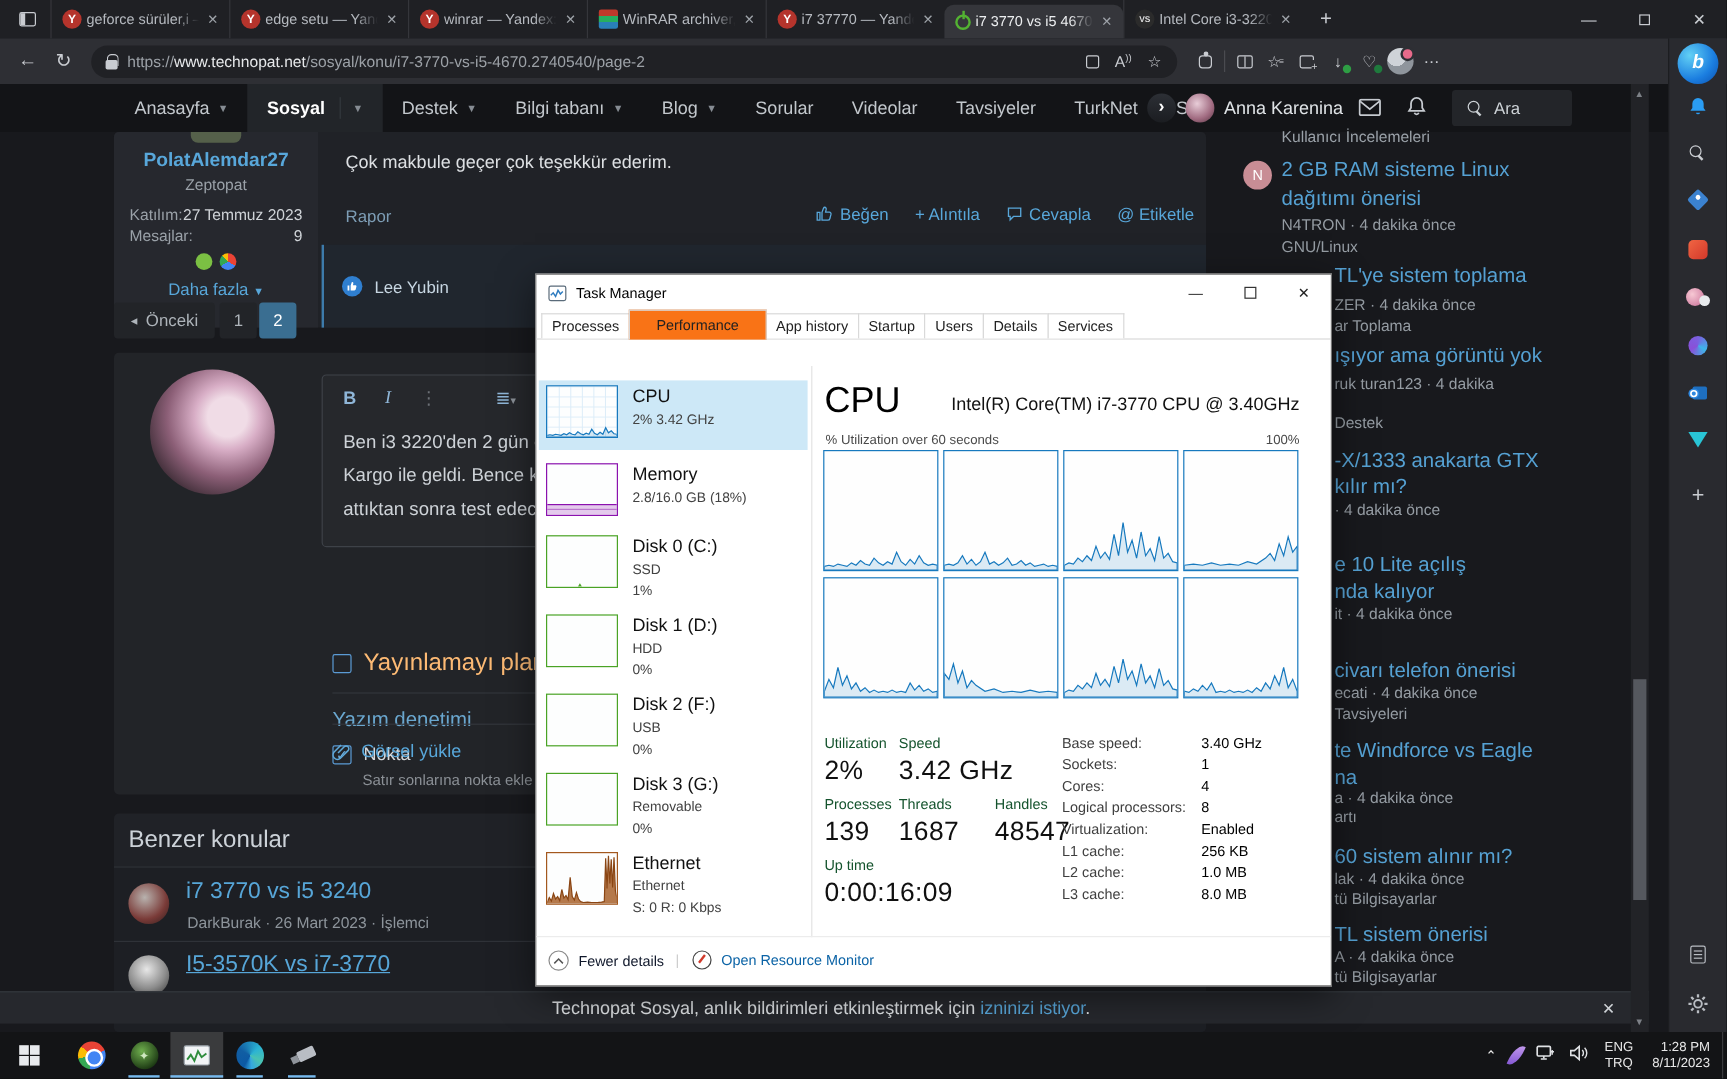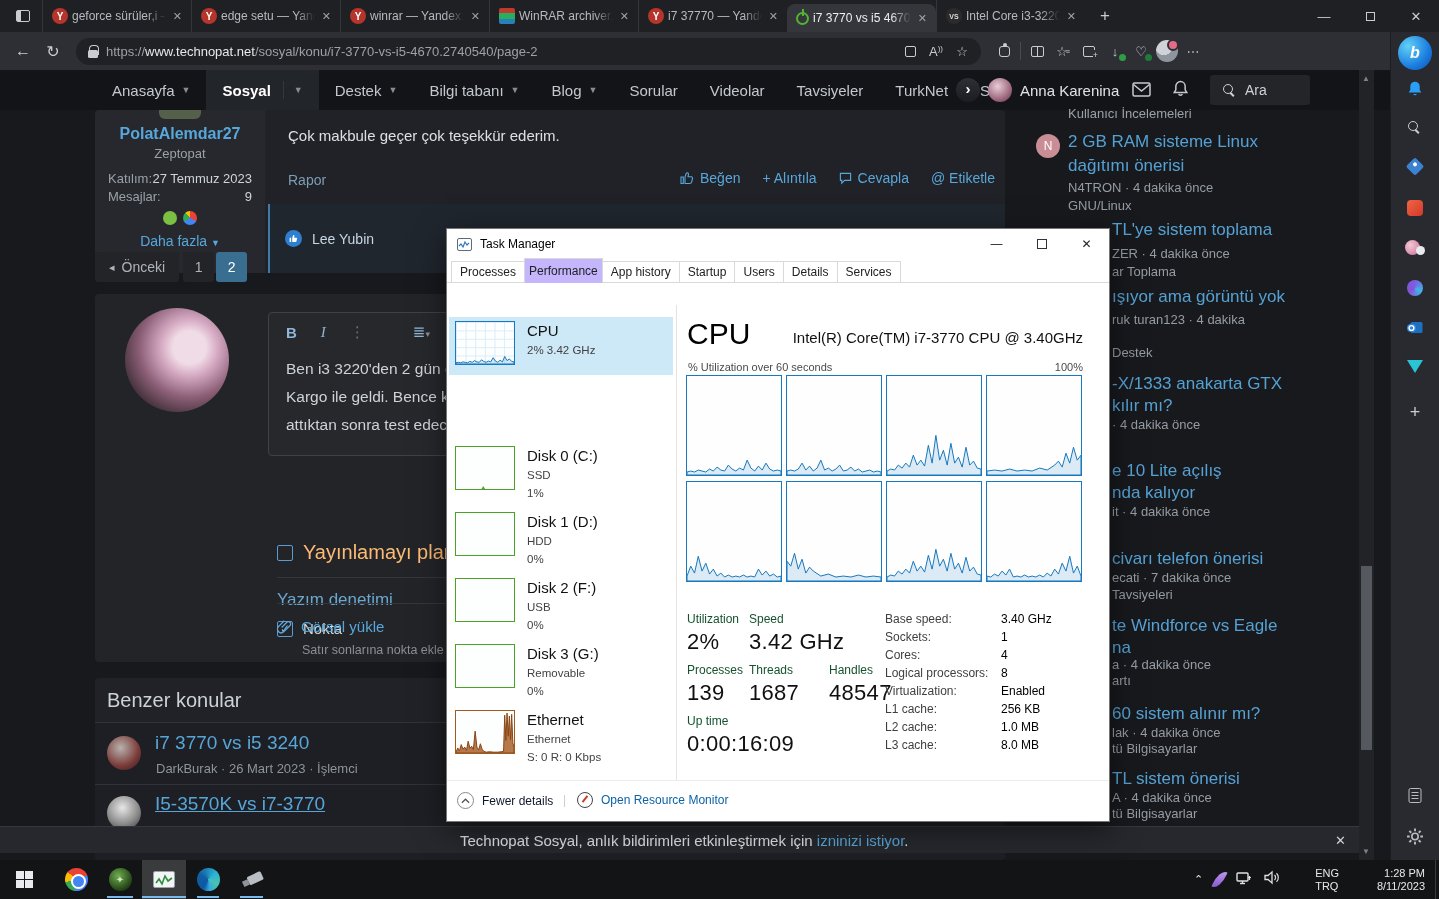--- a/index.html
+++ b/index.html
@@ -61,21 +61,21 @@
 .topic-t{font-size:17px;color:#55a1d3;white-space:nowrap}
 .topic-m{font-size:13px;color:#959ca3;white-space:nowrap}
 
 .tm{position:absolute;left:446px;top:228px;width:664px;height:594px;background:#fff;border:1px solid #767676;box-shadow:0 8px 28px rgba(0,0,0,.5);color:#000}
 .tm-title{height:30px;display:flex;align-items:center;font-size:12px}
 .tm-ctl{margin-left:auto;display:flex}
 .tm-ctl div{width:45px;height:29px;display:flex;align-items:center;justify-content:center;font-size:12px;color:#222}
 .tm-menu{height:22px;display:flex;align-items:center;gap:18px;padding-left:10px;font-size:12px}
 .tm-tabs{height:24px;display:flex;align-items:flex-end;padding-left:4px;border-bottom:1px solid #d9d9d9;font-size:12px}
 .tmtab{border:1px solid #d9d9d9;border-bottom:none;padding:3px 8px;background:#fff;margin-right:-1px;color:#222}
-.tmtab.on{padding:5px 4px;position:relative;top:1px;background:#c4b5fd;z-index:2}
+.tmtab.on{padding:5px 22px;position:relative;top:1px;background:#f97316;z-index:2}
 .tm-body{position:absolute;left:0;top:76px;width:662px;height:476px}
 .tm-side{position:absolute;left:0;top:0;width:230px;height:476px;border-right:1px solid #e3e3e3}
 .tm-it{position:absolute;left:2px;width:224px;height:58px;padding:4px 0 0 6px;display:flex}
 .tm-it.sel{background:#cde8f7}
 .thumb{width:60px;height:44px;background:#fdfefe;border:1px solid;position:relative;flex:none;overflow:hidden}
 .tm-it .tx{margin-left:12px;padding-top:1px}
 .tm-it .n{font-size:15px;color:#111}
 .tm-it .s{font-size:11.5px;color:#424242;line-height:15px}
 .grid-bg{background-image:linear-gradient(to right,#dbecf8 1px,transparent 1px),linear-gradient(to bottom,#dbecf8 1px,transparent 1px);background-size:16.6% 20%}
 .gsvg{position:absolute;left:0;bottom:0;width:100%;height:100%}
@@ -85,21 +85,21 @@
 .det-l{position:absolute;font-size:12px;color:#3f3f3f}
 .det-v{position:absolute;font-size:12px;color:#000}
 .tm-foot{position:absolute;left:0;bottom:0;width:662px;height:41px;border-top:1px solid #ececec;font-size:12px}
 
 .taskbar{position:absolute;left:0;top:860px;width:1439px;height:39px;background:#131416;display:flex;align-items:center}
 .tb-ic{width:44px;height:39px;display:flex;align-items:center;justify-content:center;position:relative}
 .uline{position:absolute;bottom:1px;height:2px;background:#76b9ed}
 .winlogo{width:17px;height:17px;display:grid;grid-template-columns:8px 8px;grid-template-rows:8px 8px;gap:1px}
 .winlogo i{background:#e8eaed}
 .tray{margin-left:auto;display:flex;align-items:center;color:#e8e8e8}
-.lang{font-size:11px;line-height:13px;text-align:left;margin:0 26px}
+.lang{font-size:11px;line-height:13px;text-align:center;margin:0 4px}
 .clock{font-size:11px;line-height:13px;text-align:right;margin-right:10px;width:60px}
 .chrome-i{width:23px;height:23px;border-radius:50%;background:conic-gradient(from -50deg,#ea4335 0 33%,#4285f4 0 66%,#34a853 0 85%,#fbbc05 0);position:relative}
 .chrome-i::after{content:"";position:absolute;left:6px;top:6px;width:11px;height:11px;border-radius:50%;background:#4285f4;border:2.5px solid #fff}
 .edge-i{width:23px;height:23px;border-radius:50%;background:conic-gradient(from 210deg,#0c59a4,#115ea3 25%,#2bb3d4 55%,#49c3b1 75%,#35a7e0 90%,#0c59a4)}
 .scrl{position:absolute;right:16px;top:0;width:15px;height:790px;background:#222327}
 </style>
 </head>
 <body>
 
 <div class="screen">
@@ -437,21 +437,21 @@
     <div class="abs topic-m" style="left:1112px;top:275px">Destek</div>
     <div class="abs topic-t" style="left:1112px;top:304px">-X/1333 anakarta GTX</div>
     <div class="abs topic-t" style="left:1112px;top:326px">kılır mı?</div>
     <div class="abs topic-m" style="left:1112px;top:347px">· 4 dakika önce</div>
 
     <div class="abs topic-t" style="left:1112px;top:391px">e 10 Lite açılış</div>
     <div class="abs topic-t" style="left:1112px;top:413px">nda kalıyor</div>
     <div class="abs topic-m" style="left:1112px;top:434px">it · 4 dakika önce</div>
 
     <div class="abs topic-t" style="left:1112px;top:479px">civarı telefon önerisi</div>
-    <div class="abs topic-m" style="left:1112px;top:500px">ecati · 7 dakika önce</div>
+    <div class="abs topic-m" style="left:1112px;top:500px">ecati · 4 dakika önce</div>
     <div class="abs topic-m" style="left:1112px;top:517px">Tavsiyeleri</div>
 
     <div class="abs topic-t" style="left:1112px;top:546px">te Windforce vs Eagle</div>
     <div class="abs topic-t" style="left:1112px;top:568px">na</div>
     <div class="abs topic-m" style="left:1112px;top:587px">a · 4 dakika önce</div>
     <div class="abs topic-m" style="left:1112px;top:603px">artı</div>
 
     <div class="abs topic-t" style="left:1112px;top:634px">60 sistem alınır mı?</div>
     <div class="abs topic-m" style="left:1112px;top:655px">lak · 4 dakika önce</div>
     <div class="abs topic-m" style="left:1112px;top:671px">tü Bilgisayarlar</div>
@@ -502,20 +502,27 @@
     <div class="tm-body">
 
       <div class="tm-side">
         <div class="tm-it sel" style="top:12px">
           <span class="thumb grid-bg" style="border-color:#1779be">
               <svg class="gsvg" viewBox="0 0 100 100" preserveAspectRatio="none">
                 <path d="M0 97 L4 96 8 97 12 95 16 96 20 97 24 94 28 96 32 92 36 95 40 96 44 90 48 94 52 96 56 93 60 95 64 85 68 93 72 96 76 91 80 95 84 82 88 92 92 88 96 94 100 95 L100 100 L0 100 Z" fill="rgba(23,121,186,.18)" stroke="#1779be" stroke-width="1" vector-effect="non-scaling-stroke"></path>
               </svg>
             </span>
           <span class="tx"><span class="n">CPU</span><br><span class="s">2% 3.42 GHz</span></span>
+        </div>
+        <div class="tm-it" style="top:77px">
+          <span class="thumb" style="border-color:#8b12ae">
+              <span style="position:absolute;left:0;bottom:0;width:100%;height:9px;background:rgba(139,18,174,.22);border-top:1px solid #8b12ae"></span>
+              <span style="position:absolute;left:0;bottom:4px;width:100%;height:1px;background:rgba(139,18,174,.45)"></span>
+            </span>
+          <span class="tx"><span class="n">Memory</span><br><span class="s">2.8/16.0 GB (18%)</span></span>
         </div>
         <div class="tm-it" style="top:137px">
           <span class="thumb" style="border-color:#4aa325">
               <svg class="gsvg" viewBox="0 0 100 100" preserveAspectRatio="none">
                 <path d="M44 100 L47 93 50 100 Z" fill="#4aa325"></path>
               </svg>
             </span>
           <span class="tx"><span class="n">Disk 0 (C:)</span><br><span class="s">SSD</span><br><span class="s">1%</span></span>
         </div>
         <div class="tm-it" style="top:203px">

